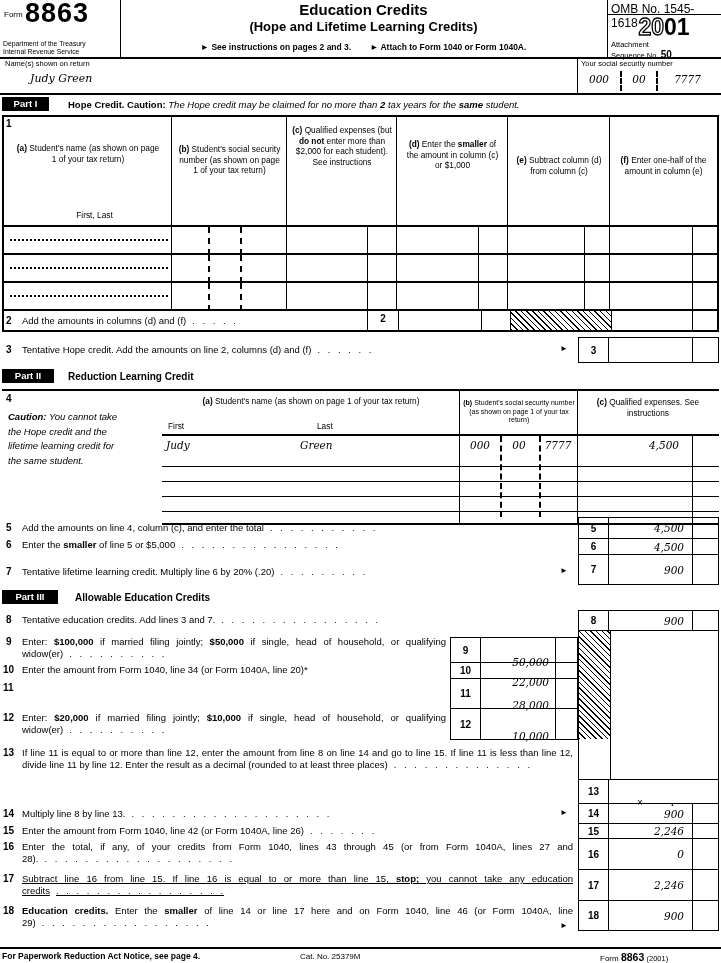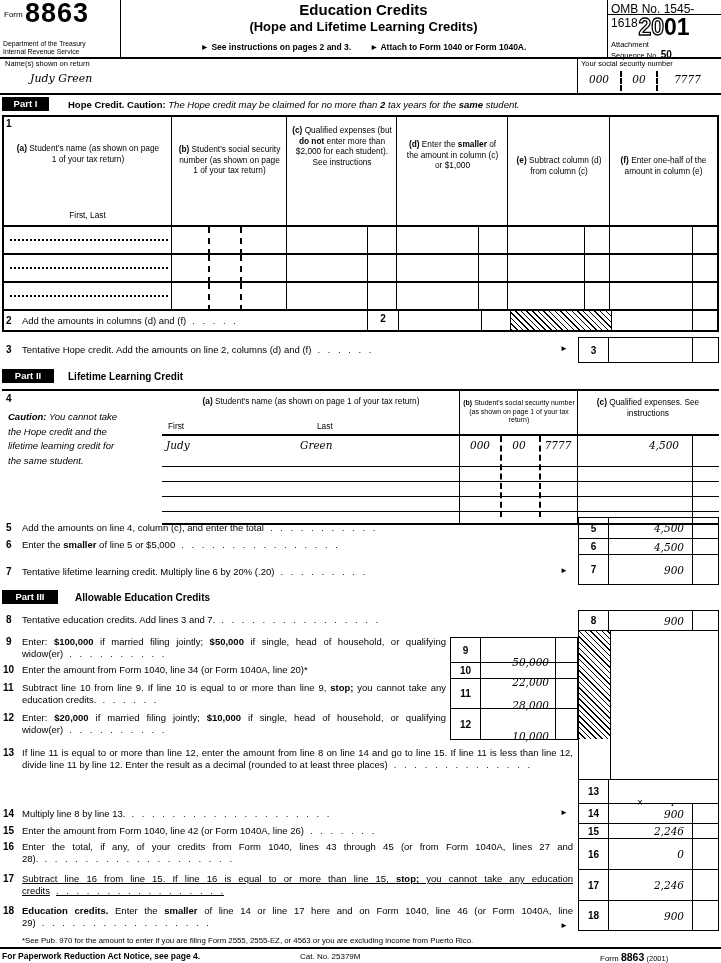--- a/index.html
+++ b/index.html
@@ -104,21 +104,21 @@
 
   <div class="abs badge" style="left:2px;top:97px;width:47px;">Part I</div>
   <div class="abs lbl" style="left:68px;top:99px;">
     <span class="b">Hope Credit.</span><span class="b"> Caution:</span><span class="it"> The Hope credit may be claimed for no more than </span><span class="it b">2</span><span class="it"> tax years for the </span><span class="it b">same</span><span class="it"> student.</span>
   </div>
 
   <div class="p1t">
     <div class="p1hdr">
       <div class="ca">
         <div class="abs" style="left:10px;top:26px;width:148px;"><span class="b">(a)</span><span> Student's name (as shown on page 1 of your tax return)</span></div>
-        <div class="abs" style="left:0;bottom:5px;width:100%;">First, Last</div>
+        <div class="abs" style="left:7px;bottom:5px;width:100%;">First, Last</div>
       </div>
       <div class="cb">
         <div class="abs" style="left:6px;top:27px;width:103px;"><span class="b">(b)</span><span> Student's social security number (as shown on page 1 of your tax return)</span></div>
       </div>
       <div class="cc">
         <div class="abs" style="left:4px;top:8px;width:102px;"><span class="b">(c)</span><span> Qualified expenses (but </span><span class="b">do not</span><span> enter more than $2,000 for each student). See instructions</span></div>
       </div>
       <div class="cd">
         <div class="abs" style="left:6px;top:22px;width:99px;"><span class="b">(d)</span><span> Enter the </span><span class="b">smaller</span><span> of the amount in column (c) or $1,000</span></div>
       </div>
@@ -216,21 +216,21 @@
   <div class="abs arrow" style="left:560px;top:344px;">►</div>
   <div class="amt" style="top:337px;">
     <div class="arow" style="height:24px;">
       <div class="ano">3</div>
       <div class="aval hand"></div>
       <div class="acent"></div>
     </div>
   </div>
 
   <div class="abs badge" style="left:2px;top:369px;width:52px;">Part II</div>
-  <div class="abs b" style="left:68px;top:371px;font-size:10px;">Lifetime Learning Credit</div>
+  <div class="abs b" style="left:68px;top:371px;font-size:10px;">Reduction Learning Credit</div>
 
   <div class="hl2" style="left:2px;top:389px;width:717px;"></div>
   <div class="abs b" style="left:6px;top:393px;font-size:10px;">4</div>
   <div class="abs it lbl" style="left:8px;top:410px;width:120px;line-height:14.5px;"><span class="b">Caution:</span><span> You cannot take the Hope credit and the lifetime learning credit for the same student.</span></div>
 
   <div class="p2rows">
     <div class="p2hdr">
       <div class="p2a sm ctr">
         <div class="abs" style="left:20px;top:5px;width:258px;"><span class="b">(a)</span><span> Student's name (as shown on page 1 of your tax return)</span></div>
         <div class="abs" style="left:6px;bottom:3px;">First</div>
@@ -327,21 +327,20 @@
       <div class="aval hand">900</div>
       <div class="acent"></div>
     </div>
   </div>
 
   <div class="abs b" style="left:6px;top:636px;font-size:10px;">9</div>
   <div class="abs lbl jt" style="left:22px;top:636px;width:424px;"><span>Enter: </span><span class="b">$100,000</span><span> if married filing jointly; </span><span class="b">$50,000</span><span> if single, head of household, or qualifying widow(er)</span><span class="dots">. . . . . . . . . .</span></div>
   <div class="abs b" style="left:3px;top:664px;font-size:10px;">10</div>
   <div class="abs lbl" style="left:22px;top:664px;white-space:nowrap;">Enter the amount from Form 1040, line 34 (or Form 1040A, line 20)*</div>
   <div class="abs b" style="left:3px;top:682px;font-size:10px;">11</div>
-  <div class="abs lbl jt" style="left:22px;top:682px;width:424px;"><span>Subtract line 10 from line 9. If line 10 is equal to or more than line 9, </span><span class="b">stop;</span><span> you cannot take any education credits.</span><span class="dots">. . . . . .</span></div>
   <div class="abs b" style="left:3px;top:712px;font-size:10px;">12</div>
   <div class="abs lbl jt" style="left:22px;top:712px;width:424px;"><span>Enter: </span><span class="b">$20,000</span><span> if married filing jointly; </span><span class="b">$10,000</span><span> if single, head of household, or qualifying widow(er)</span><span class="dots">. . . . . . . . . .</span></div>
 
   <div class="inner">
     <div class="irow" style="height:24px;">
       <div class="ino">9</div>
       <div class="ival hand">50,000</div>
       <div class="icent"></div>
     </div>
     <div class="irow" style="height:16px;">
@@ -412,21 +411,20 @@
       <div class="aval hand">2,246</div>
       <div class="acent"></div>
     </div>
     <div class="arow" style="height:30px;">
       <div class="ano">18</div>
       <div class="aval hand">900</div>
       <div class="acent"></div>
     </div>
   </div>
 
-  <div class="abs" style="left:22px;top:936px;font-size:7.8px;">*See Pub. 970 for the amount to enter if you are filing Form 2555, 2555-EZ, or 4563 or you are excluding income from Puerto Rico.</div>
   <div class="hl2" style="left:0;top:947px;width:721px;"></div>
   <div class="abs b" style="left:2px;top:951px;font-size:8.5px;">For Paperwork Reduction Act Notice, see page 4.</div>
   <div class="abs" style="left:300px;top:952px;font-size:8px;">Cat. No. 25379M</div>
   <div class="abs" style="left:600px;top:951px;font-size:8px;">
     <span>Form</span>
     <span class="b" style="font-size:10.5px;">8863</span>
     <span style="font-size:7.5px;">(2001)</span>
   </div>
 
 </div>

